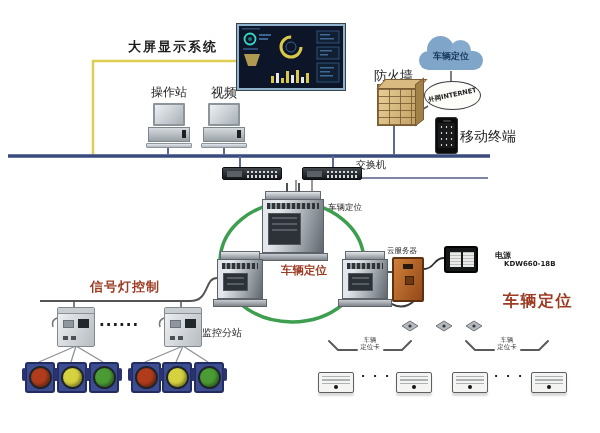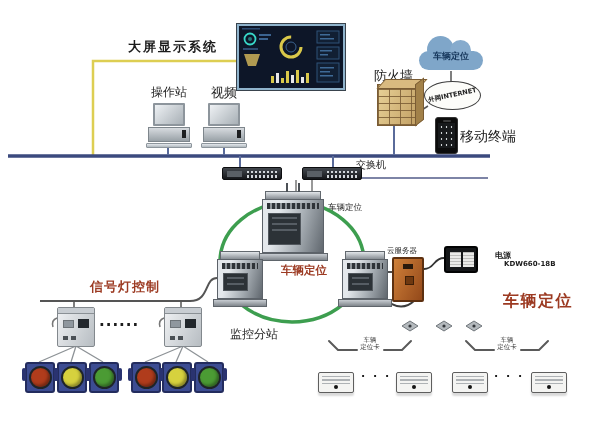--- a/index.html
+++ b/index.html
@@ -304,21 +304,21 @@
       <div class="p2"></div>
   </div>
   <div class="subbox" style="left:164px;top:307px;">
     <div class="hdr"></div>
       <div class="scr"></div>
       <div class="dark"></div>
       <div class="p1"></div>
       <div class="p2"></div>
   </div>
   <div class="lbl" style="left:99px;top:312px;font-size:15px;font-weight:bold;letter-spacing:1px;">......</div>
-  <div class="lbl" style="left:202px;top:326px;font-size:12px;margin-left:28px;">监控分站</div>
+  <div class="lbl" style="left:202px;top:326px;font-size:10px;">监控分站</div>
 
   <div class="tlight" style="left:25px;">
     <div class="lens" style="background: rgb(176, 60, 28);"></div>
     </div>
   <div class="tlight" style="left:57px;">
     <div class="lens" style="background: rgb(214, 209, 62);"></div>
     </div>
   <div class="tlight" style="left:89px;">
     <div class="lens" style="background: rgb(75, 155, 52);"></div>
     </div>

